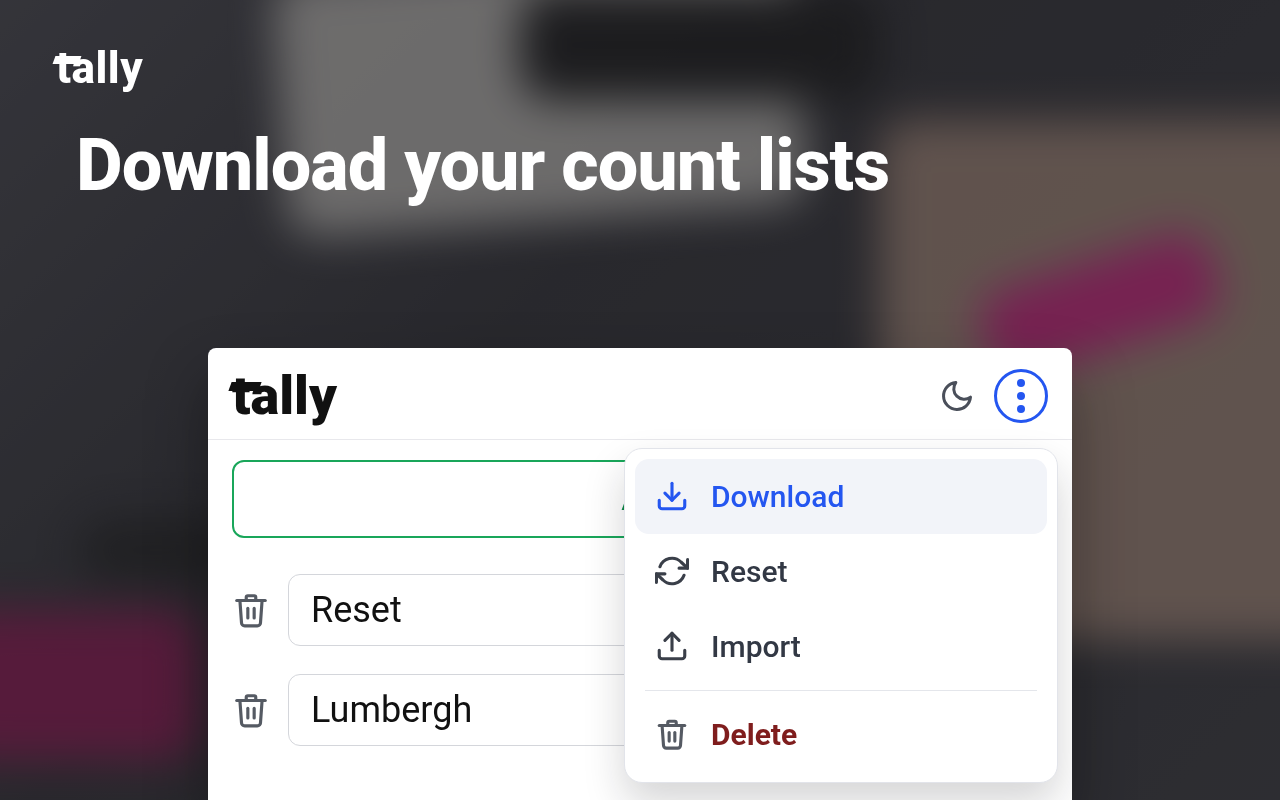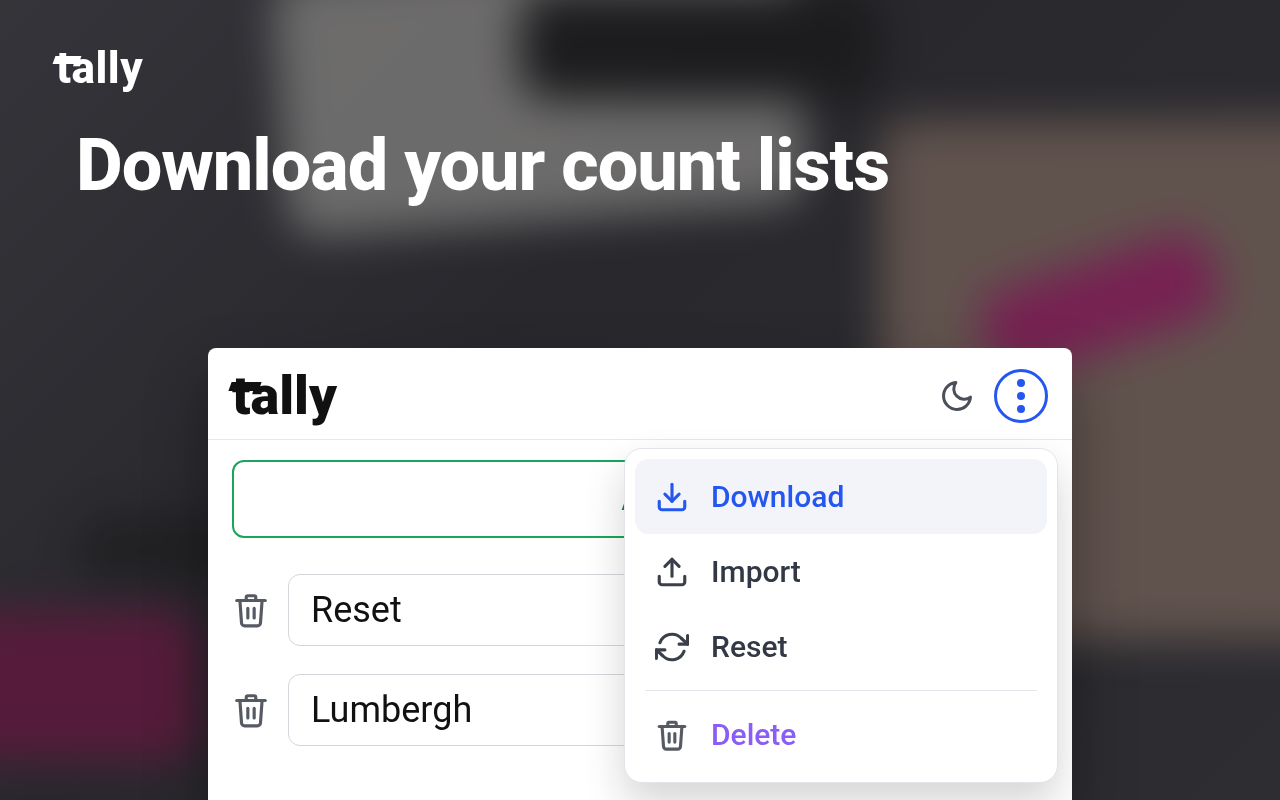--- a/index.html
+++ b/index.html
@@ -155,40 +155,39 @@
     right: 14px;
     width: 434px;
     background: #fff;
     border: 1px solid #e2e4ea;
     border-radius: 18px;
     box-shadow: 0 20px 40px rgba(20,20,30,0.18);
     padding: 10px;
   }
   .menu-item {
     display: flex;
-    align-items: center;
     gap: 22px;
     padding: 20px 20px;
     border-radius: 14px;
     font-size: 30px;
     color: #323844;
     font-weight: 500;
   }
   .menu-item svg { flex: 0 0 auto; }
   .menu-item.active {
     background: #f2f4f9;
     color: #2456f0;
   }
   .menu-item.active svg { color: #2456f0; }
   .menu-sep {
     height: 1px;
     background: #e4e6eb;
     margin: 6px 10px;
   }
-  .menu-item.faded { color: #8b5cf6; }
+  .menu-item.faded { color: #7f1d1d; font-weight: bold; }
 </style>
 </head>
 <body>
 
 <div class="stage">
   <div class="bg-blur">
     <div class="bg1"></div>
       <div class="bg2"></div>
       <div class="bg3"></div>
     <div class="bg4"></div>
@@ -261,34 +260,34 @@
       <div class="menu-item active">
         <svg width="34" height="34" viewBox="0 0 24 24" fill="none" stroke="currentColor" stroke-width="2.2" stroke-linecap="round" stroke-linejoin="round">
             <path d="M21 15v4a2 2 0 0 1-2 2H5a2 2 0 0 1-2-2v-4"></path>
             <polyline points="7 10 12 15 17 10"></polyline>
             <line x1="12" y1="15" x2="12" y2="3"></line>
           </svg>
         <span>Download</span>
       </div>
       <div class="menu-item">
         <svg width="34" height="34" viewBox="0 0 24 24" fill="none" stroke="#3a3f49" stroke-width="2.2" stroke-linecap="round" stroke-linejoin="round">
-            <path d="M21 15v4a2 2 0 0 1-2 2H5a2 2 0 0 1-2-2v-4"></path>
-            <polyline points="17 8 12 3 7 8"></polyline>
-            <line x1="12" y1="3" x2="12" y2="15"></line>
-          </svg>
-        <span>Import</span>
-      </div>
-      <div class="menu-item">
-        <svg width="34" height="34" viewBox="0 0 24 24" fill="none" stroke="#3a3f49" stroke-width="2.2" stroke-linecap="round" stroke-linejoin="round">
             <polyline points="23 4 23 10 17 10"></polyline>
             <polyline points="1 20 1 14 7 14"></polyline>
             <path d="M3.51 9a9 9 0 0 1 14.85-3.36L23 10"></path>
             <path d="M20.49 15a9 9 0 0 1-14.85 3.36L1 14"></path>
           </svg>
         <span>Reset</span>
+      </div>
+      <div class="menu-item">
+        <svg width="34" height="34" viewBox="0 0 24 24" fill="none" stroke="#3a3f49" stroke-width="2.2" stroke-linecap="round" stroke-linejoin="round">
+            <path d="M21 15v4a2 2 0 0 1-2 2H5a2 2 0 0 1-2-2v-4"></path>
+            <polyline points="17 8 12 3 7 8"></polyline>
+            <line x1="12" y1="3" x2="12" y2="15"></line>
+          </svg>
+        <span>Import</span>
       </div>
       <div class="menu-sep"></div>
       <div class="menu-item faded">
         <svg width="34" height="34" viewBox="0 0 24 24" fill="none" stroke="#555a63" stroke-width="2.2" stroke-linecap="round" stroke-linejoin="round">
             <polyline points="3 6 5 6 21 6"></polyline>
             <path d="M19 6l-1 14a2 2 0 0 1-2 2H8a2 2 0 0 1-2-2L5 6"></path>
             <path d="M10 11v6"></path>
             <path d="M14 11v6"></path>
             <path d="M9 6V4a1 1 0 0 1 1-1h4a1 1 0 0 1 1 1v2"></path>
           </svg>

